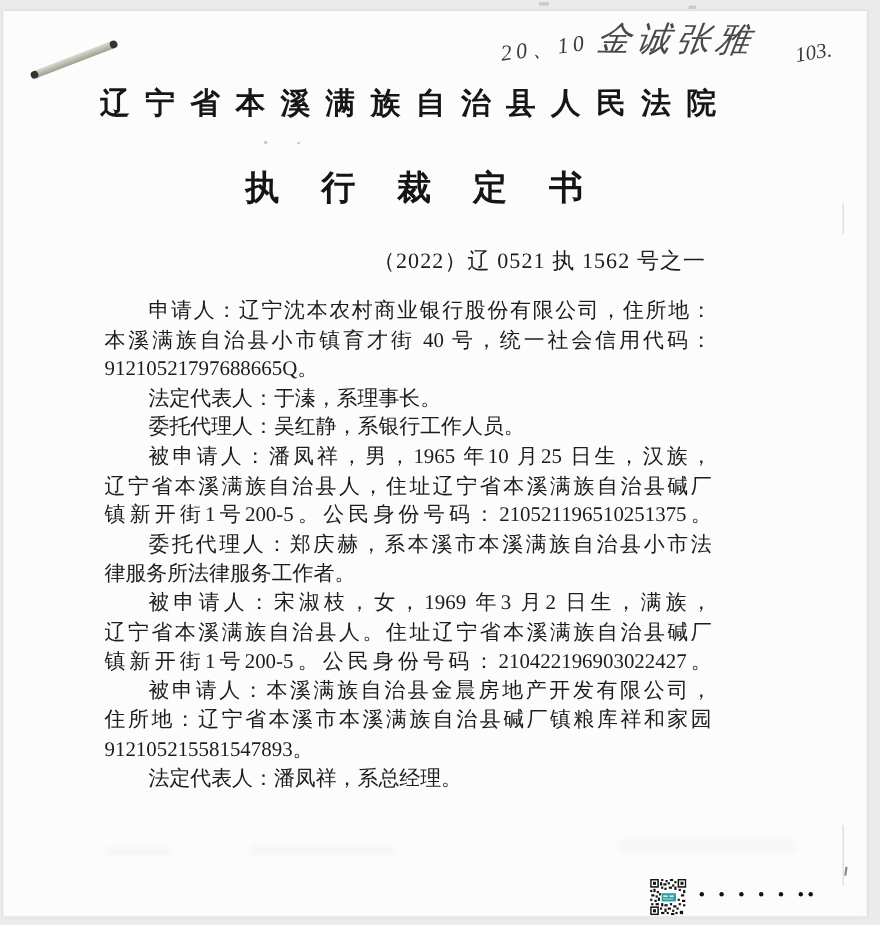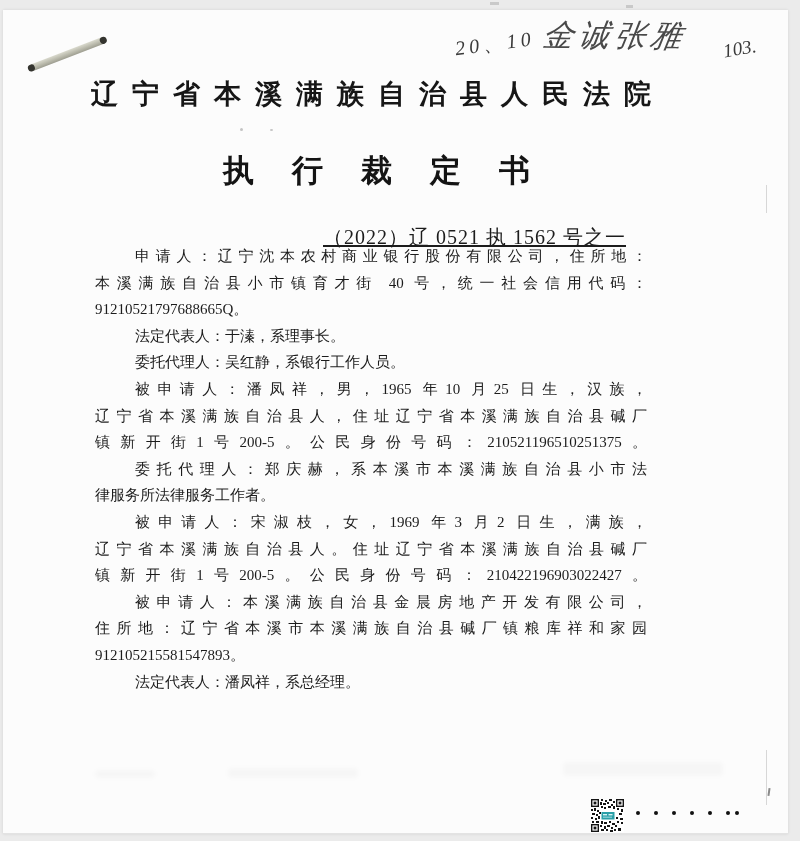--- a/index.html
+++ b/index.html
@@ -40,27 +40,27 @@
     position:absolute;left:0;top:66px;width:750px;
     text-align:center;font-size:27px;font-weight:bold;
     letter-spacing:14px;color:#161616;white-space:nowrap;
   }
   .doc-title{
     position:absolute;left:0;top:140px;width:785px;
     text-align:center;font-size:31px;font-weight:bold;
     letter-spacing:38px;color:#141414;white-space:nowrap;
   }
   .case-number{
-    position:absolute;right:162px;top:214px;
-    font-size:20px;color:#1c1c1c;white-space:nowrap;letter-spacing:1px;text-decoration:underline;
+    position:absolute;right:146px;top:214px;
+    font-size:20px;color:#1c1c1c;white-space:nowrap;letter-spacing:1px;
   }
   
   .body-block{
-    position:absolute;left:92px;top:233px;width:552px;
-    font-size:15px;line-height:26.6px;color:#1c1c1c;
+    position:absolute;left:92px;top:260px;width:552px;
+    font-size:19px;line-height:26.6px;color:#1c1c1c;
   }
   .ln{height:26.6px;overflow:visible;white-space:nowrap;}
   .ln.fl{white-space:normal;text-align:justify;text-align-last:justify;}
   .ln.ind{text-indent:40px;}
   
   .dotmark{position:absolute;background:#9f9f9f;opacity:.6;border-radius:50%;}
   .tick{position:absolute;background:#c9c9c9;}
   .scratch{position:absolute;background:#d7d7d7;width:1px;}
   .smudge{position:absolute;background:rgba(0,0,0,.025);filter:blur(2px);border-radius:4px;}
   .pen-tick{position:absolute;width:2px;height:8px;background:#8a8a8a;transform:rotate(8deg);}

